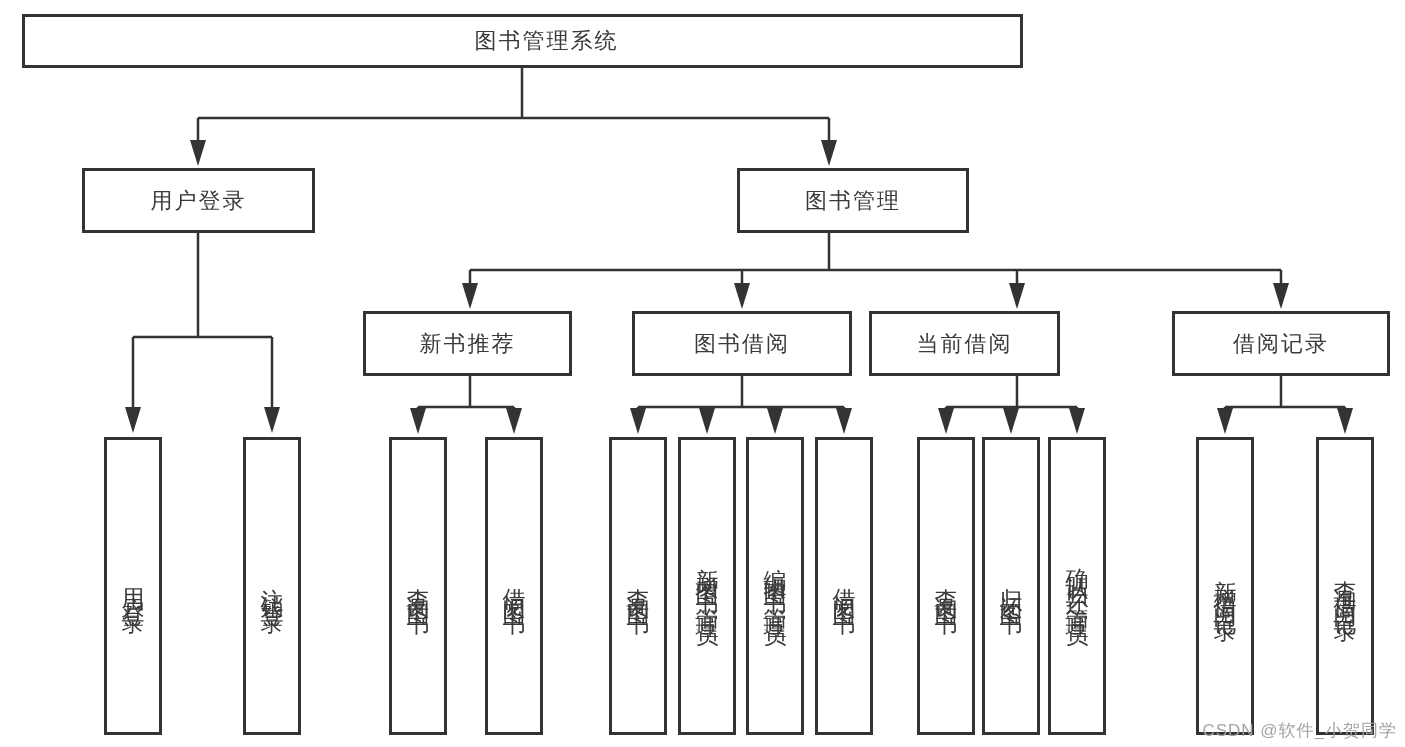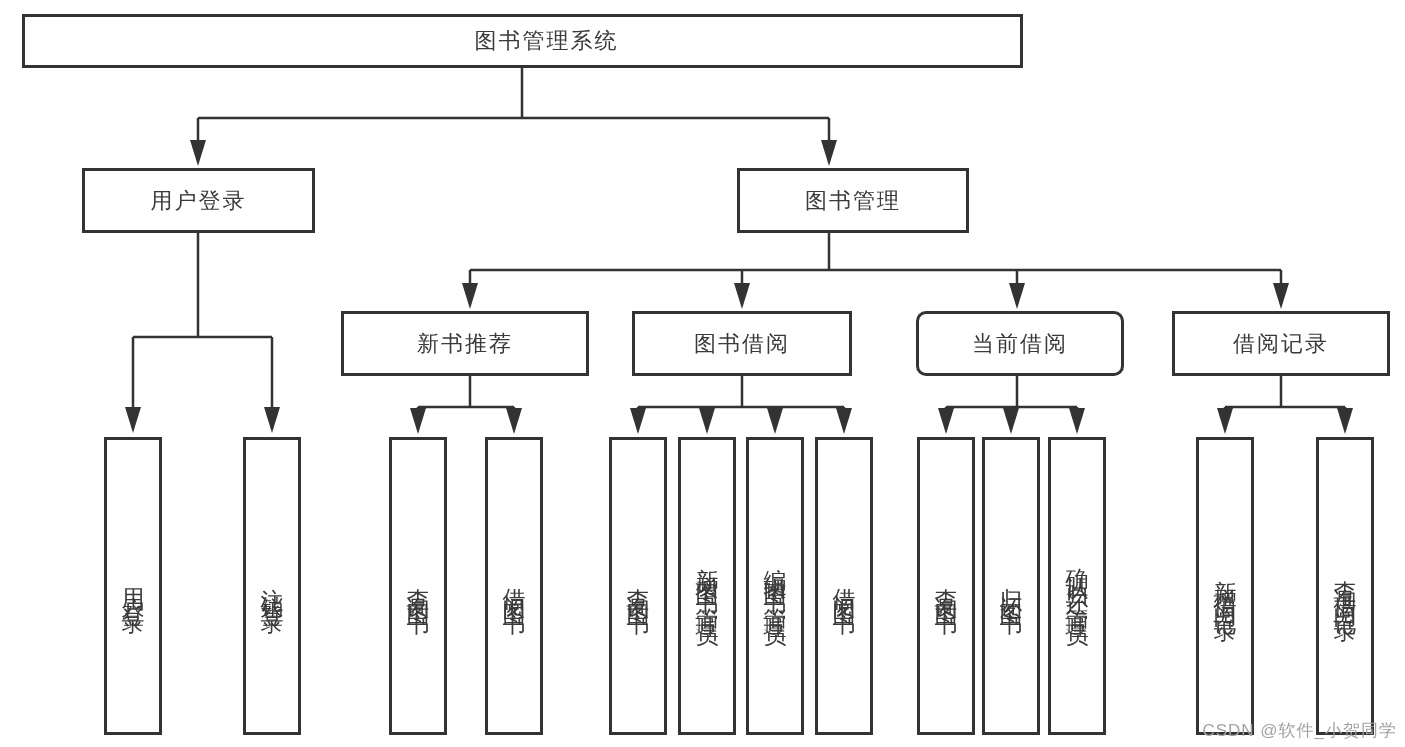--- a/index.html
+++ b/index.html
@@ -144,27 +144,27 @@
     <span class="hlabel">图书管理系统</span>
   </div>
 
   <div class="box lvl2" style="left:82px; width:233px;">
     <span class="hlabel">用户登录</span>
   </div>
   <div class="box lvl2" style="left:713px; width:232px;margin-left:24px;">
     <span class="hlabel">图书管理</span>
   </div>
 
-  <div class="box lvl3" style="left:341px; width:248px;">
+  <div class="box lvl3" style="left:363px; width:209px;">
     <span class="hlabel">新书推荐</span>
   </div>
   <div class="box lvl3" style="left:632px; width:220px;font-family:Liberation Mono, monospace;">
     <span class="hlabel">图书借阅</span>
   </div>
-  <div class="box lvl3" style="left:916px; width:208px;border-radius:10px;">
+  <div class="box lvl3" style="left:869px; width:191px;">
     <span class="hlabel">当前借阅</span>
   </div>
   <div class="box lvl3" style="left:1172px; width:218px;">
     <span class="hlabel">借阅记录</span>
   </div>
 
   <div class="box leaf" style="left:104px;">
     <span class="vlabel">用户登录</span>
   </div>
   <div class="box leaf" style="left:243px;">

